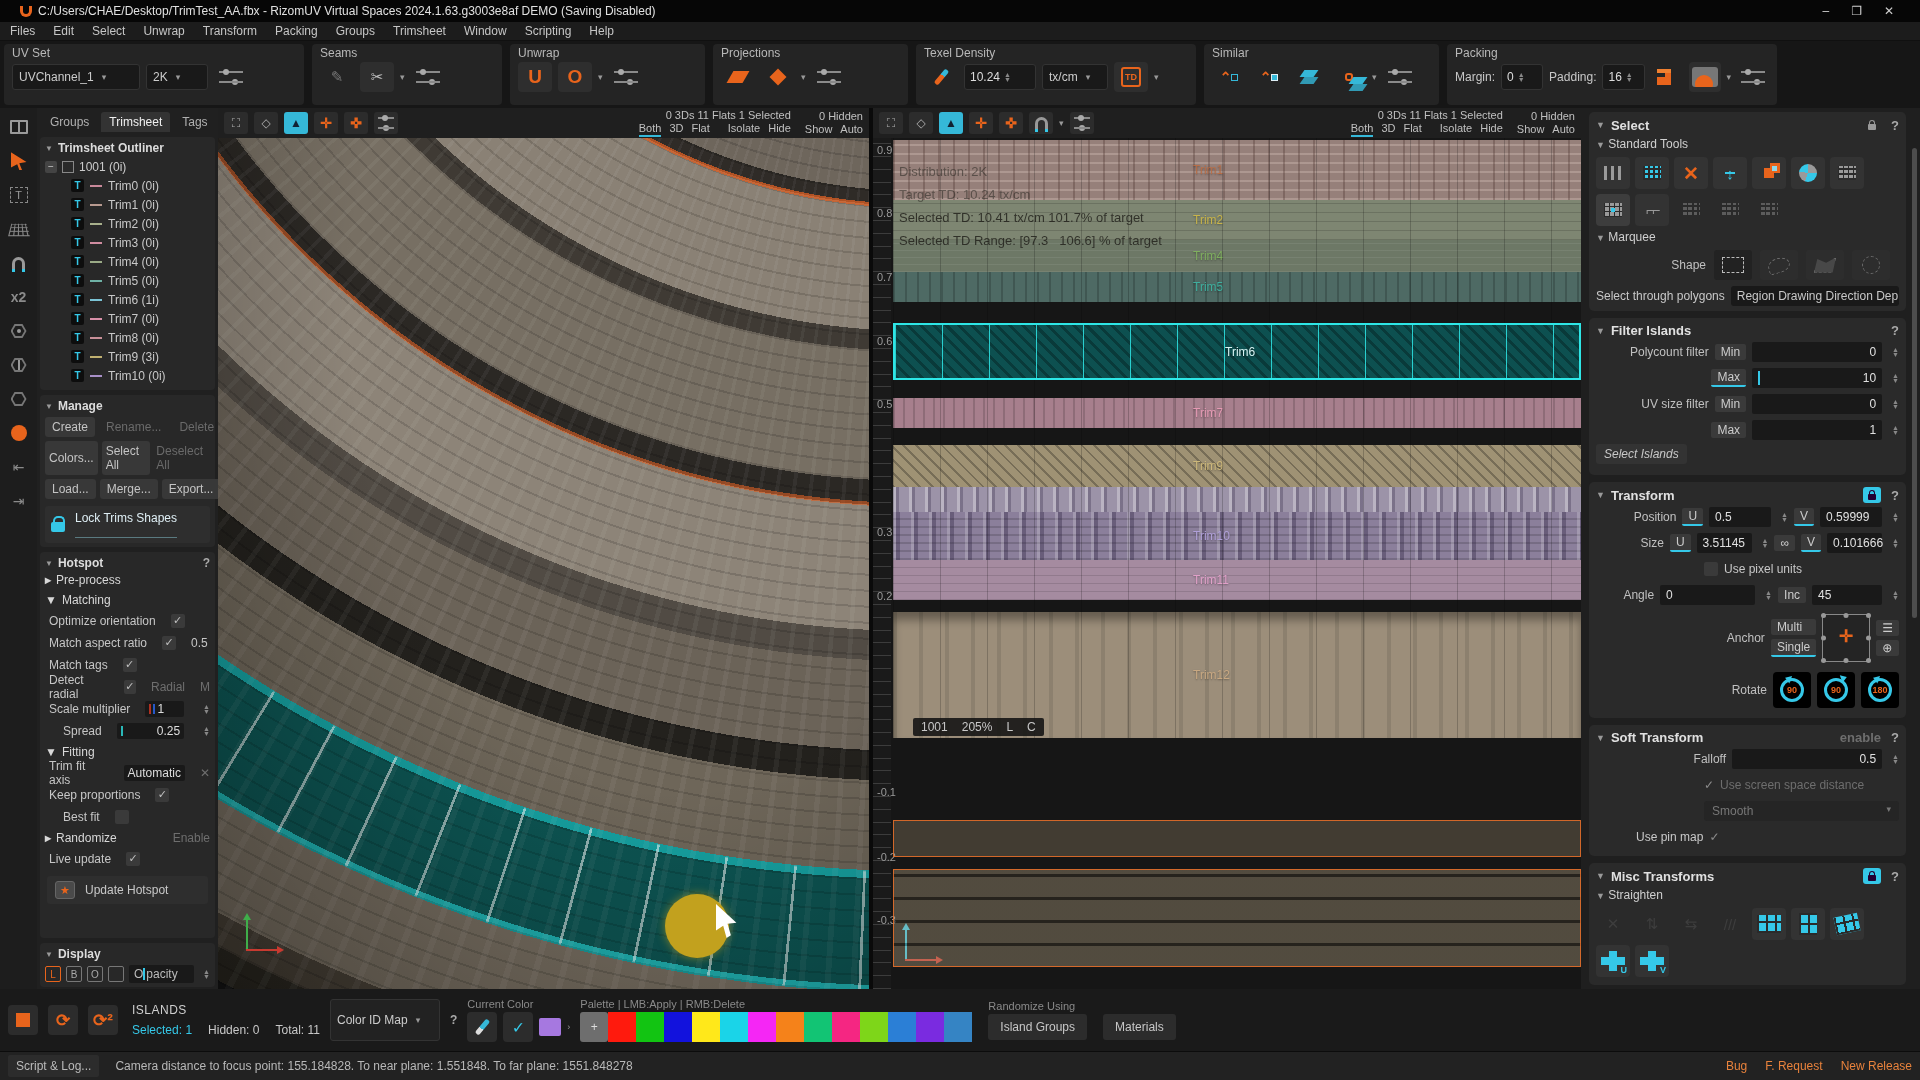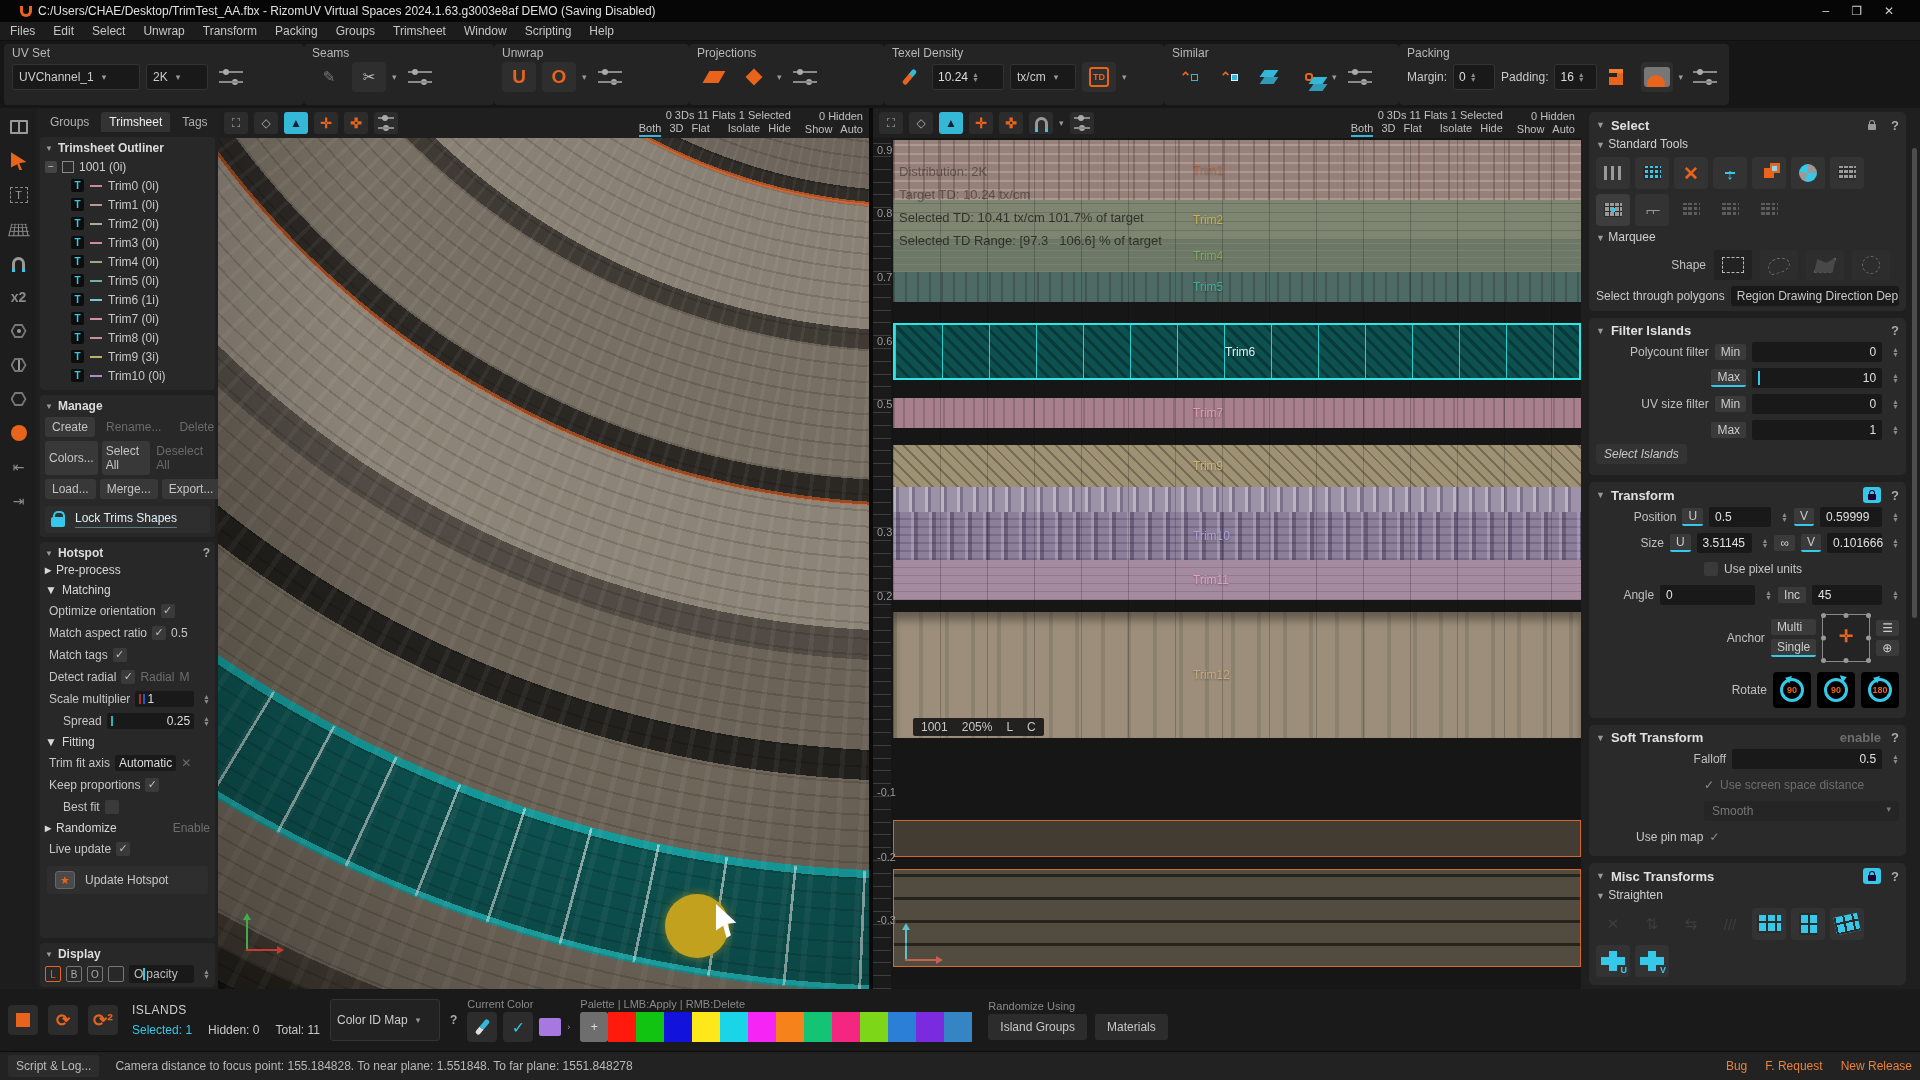--- a/index.html
+++ b/index.html
@@ -12,21 +12,21 @@
   .applogo { width:12px; height:11px; border:3px solid #e8641c; border-top:none; border-radius:0 0 8px 8px; margin:0 6px 0 2px; }
   .title-text { font-size:12px; color:#e0e0e0; white-space:nowrap; }
   .winbtns { margin-left:auto; display:flex; gap:22px; padding-right:8px; color:#cfcfcf; font-size:12px;}
   .winbtns span { cursor:default; }
 
   
   .menubar { height:19px; background:#1c1c1c; display:flex; align-items:center; gap:18px; padding:0 10px; flex:0 0 auto; border-bottom:1px solid #101010;}
   .menubar span { color:#c6c6c6; }
 
   
-  .toolbar { height:67px; background:#161616; display:flex; gap:0; padding:3px 4px; flex:0 0 auto; }
+  .toolbar { height:67px; background:#161616; display:flex; gap:8px; padding:3px 4px; flex:0 0 auto; }
   .tbsec { background:#242424; border-radius:4px; padding:2px 8px 4px 8px; display:flex; flex-direction:column; }
   .tbsec .tblabel { font-size:12px; color:#b8b8b8; margin-bottom:2px; }
   .tbrow { display:flex; align-items:center; gap:6px; }
   .dd { background:#191919; border:1px solid #333; border-radius:3px; height:26px; display:flex; align-items:center; padding:0 6px; gap:8px; color:#ccc; }
   .dd .car { font-size:9px; color:#999; }
   .numfld { background:#191919; border:1px solid #333; border-radius:3px; height:26px; display:flex; align-items:center; padding:0 5px; color:#ddd; }
   .spin { display:flex; flex-direction:column; line-height:5px; font-size:7px; color:#888; margin-left:4px;}
   .tbtn { width:34px; height:30px; background:#2e2e2e; border-radius:4px; display:flex; align-items:center; justify-content:center; position:relative; }
   .tbtn.flat { background:transparent; }
   .caret { font-size:9px; color:#999; }
@@ -87,22 +87,22 @@
   .cbox { width:12px; height:12px; border:1px solid #888; background:#2a2a2a;}
   .trow { display:flex; align-items:center; gap:6px; height:19px; padding-left:26px; color:#c8c8c8;}
   .ticon { width:13px; height:13px; background:#0d0d0d; border-radius:2px; color:#35c8e8; font-size:10px; font-weight:bold; display:flex; align-items:center; justify-content:center;}
   .tdash { width:12px; height:2px; }
   .btn { background:#383838; border-radius:3px; color:#c4c4c4; padding:3px 7px; display:inline-flex; align-items:center; justify-content:center; }
   .btn.dis { background:transparent; color:#6a6a6a; }
   .btnrow { display:flex; gap:4px; margin-top:4px; }
   .lockbtn { display:flex; align-items:center; gap:10px; background:#2e2e2e; border-radius:3px; margin-top:7px; padding:5px 6px; }
   .padbody { width:14px; height:10px; background:#35c8e8; border-radius:2px; position:relative; margin-top:5px;}
   .padbody:before { content:""; position:absolute; left:2px; top:-6px; width:8px; height:8px; border:2px solid #35c8e8; border-bottom:none; border-radius:5px 5px 0 0;}
-  .locklabel { color:#dfeff5; border-bottom:1px solid #5a7a80; padding-bottom:2px; }
-  .hrow { display:flex; align-items:center; gap:5px; height:22px; color:#c6c6c6; padding-left:4px;}
+  .locklabel { color:#dfeff5; border-bottom:1px solid #5a7a80; padding-bottom:12px; }
+  .hrow { display:flex; align-items:center; gap:15px; height:22px; color:#c6c6c6; padding-left:4px;}
   .hrow .chk { width:14px; height:14px; background:#3a3a3a; border-radius:2px; color:#c0c0c0; font-size:11px; line-height:13px; text-align:center; }
   .hrow .chk.empty { color:transparent; }
   .subhead { display:flex; align-items:center; gap:5px; color:#d8d8d8; font-weight:bold; height:20px;}
   .grayt { color:#6e6e6e; }
   .minifld { background:#191919; border-radius:2px; height:16px; display:flex; align-items:center; padding:0 4px; color:#ddd; position:relative;}
   .tick { width:2px; height:10px; margin-right:2px;}
   .updatebtn { display:flex; align-items:center; gap:10px; background:#2e2e2e; border-radius:3px; margin:6px 2px; padding:5px 8px; }
   .trophy { width:20px; height:18px; background:#4a4a4a; border-radius:3px; display:flex; align-items:center; justify-content:center; color:#e8641c; font-size:11px; border:1px solid #666;}
   .disprow { display:flex; align-items:center; gap:5px; margin-top:4px;}
   .dbox { width:16px; height:16px; border:1px solid #777; border-radius:2px; color:#aaa; font-size:10px; display:flex; align-items:center; justify-content:center;}
@@ -261,21 +261,21 @@
   .icounts .t { color:#cfcfcf; letter-spacing:.5px; }
   .icounts .r { display:flex; gap:16px; }
   .cyan { color:#35c8e8; }
   .swatch { width:28px; height:30px; }
   .swatch.plus { background:#6e6e6e; border-radius:3px; color:#ddd; display:flex; align-items:center; justify-content:center; }
   .palwrap { display:flex; flex-direction:column; gap:2px; }
   .pallabel { color:#8a8a8a; font-size:11px; }
   .palrow { display:flex; }
   .randbtns { display:flex; flex-direction:column; gap:2px; margin-left:6px;}
   .randbtns .lbl { color:#8a8a8a; font-size:11px; }
-  .randrow { display:flex; gap:8px; }
+  .randrow { display:flex; gap:16px; }
   .rbtn { background:#2c2c2c; border-radius:3px; padding:6px 12px; color:#c8c8c8; }
 
   
   .statusbar { height:29px; background:#222; display:flex; align-items:center; padding:0 8px; gap:16px; flex:0 0 auto; border-top:1px solid #0c0c0c;}
   .slog { background:#2c2c2c; padding:4px 8px; border-radius:2px; color:#bbb; }
   .smsg { color:#b8b8b8; }
   .slinks { margin-left:auto; display:flex; gap:18px; }
   .slinks span { color:#e8823c; }
 </style>
 </head>

